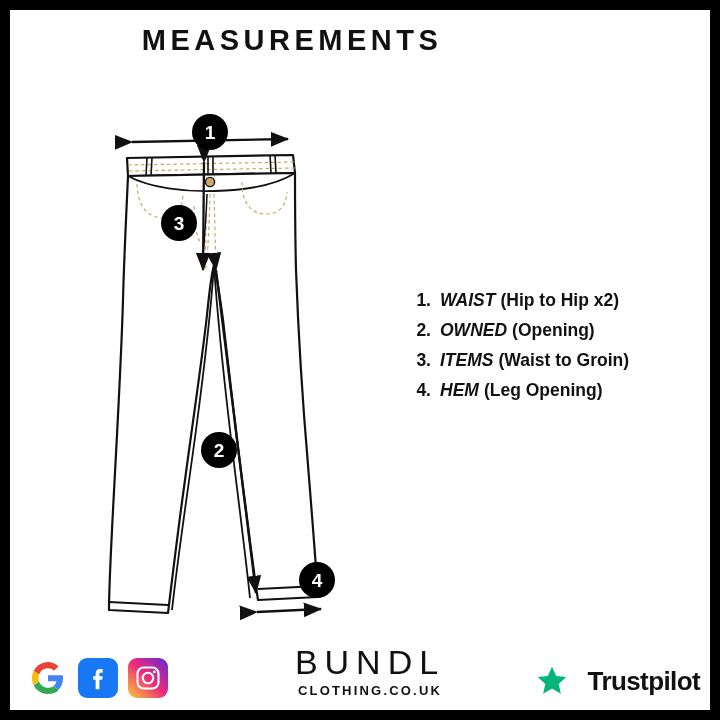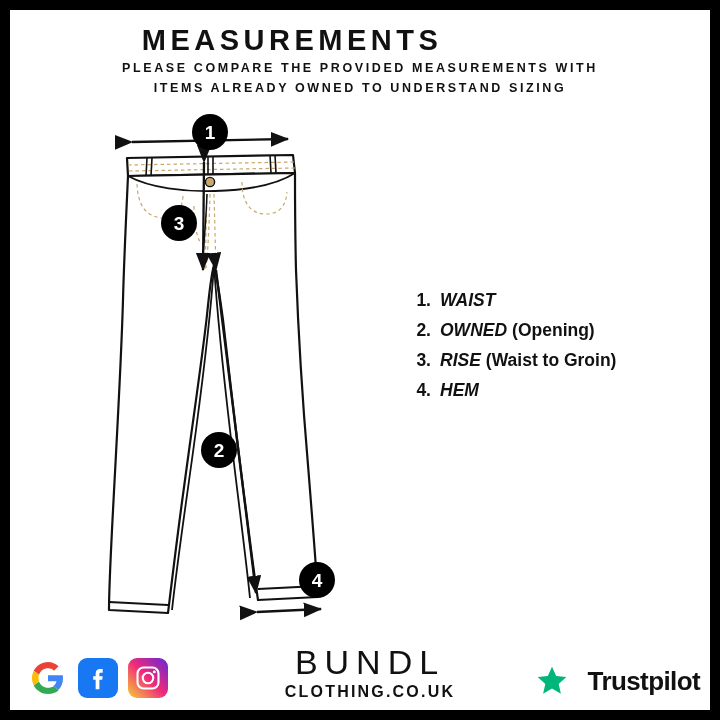--- a/index.html
+++ b/index.html
@@ -95,21 +95,21 @@
     text-align: center;
   }
   .brand-name {
     font-size: 34px;
     font-weight: normal;
     letter-spacing: 7px;
     color: #111111;
     line-height: 34px;
   }
   .brand-sub {
-    font-size: 16px;
+    font-size: 13px;
     font-weight: bold;
     letter-spacing: 2.2px;
     color: #111111;
     margin-top: 4px;
   }
 
   .socials {
     position: absolute;
     left: 18px;
     top: 648px;
@@ -142,24 +142,20 @@
     color: #111111;
   }
 </style>
 </head>
 <body>
 
 <div id="page">
   <div id="canvas">
 
     <div class="title">MEASUREMENTS</div>
-    <div class="subtitle">
-      <div>PLEASE COMPARE THE PROVIDED MEASUREMENTS WITH</div>
-      <div>ITEMS ALREADY OWNED TO UNDERSTAND SIZING</div>
-    </div>
 
     <div id="diagram">
       <svg width="320" height="530" viewBox="0 0 320 530" xmlns="http://www.w3.org/2000/svg">
         <defs>
           <marker id="ah" markerWidth="9" markerHeight="9" refX="7.5" refY="3.2" orient="auto">
             <path d="M0,0 L8,3.2 L0,6.4 z" fill="#111"></path>
           </marker>
           <marker id="ahs" markerWidth="9" markerHeight="9" refX="7.5" refY="3.2" orient="auto">
             <path d="M0,0 L8,3.2 L0,6.4 z" fill="#111"></path>
           </marker>
@@ -253,34 +249,36 @@
           <circle cx="227" cy="470" r="18" fill="#000000"></circle>
           <text x="227" y="477" text-anchor="middle" font-family="Liberation Sans, sans-serif" font-size="19" font-weight="bold" fill="#ffffff">4</text>
         </g>
       </svg>
     </div>
 
     <div id="legend">
       <div class="legend-row">
         <span class="legend-num">1.</span>
         <span class="legend-term">WAIST</span>
+        <span class="legend-desc">(Hip to Hip x2)</span>
       </div>
       <div class="legend-row">
         <span class="legend-num">2.</span>
         <span class="legend-term">OWNED</span>
         <span class="legend-desc">(Opening)</span>
       </div>
       <div class="legend-row">
         <span class="legend-num">3.</span>
-        <span class="legend-term">RISE</span>
+        <span class="legend-term">ITEMS</span>
         <span class="legend-desc">(Waist to Groin)</span>
       </div>
       <div class="legend-row">
         <span class="legend-num">4.</span>
         <span class="legend-term">HEM</span>
+        <span class="legend-desc">(Leg Opening)</span>
       </div>
     </div>
 
     <div class="brand">
       <div class="brand-name">BUNDL</div>
       <div class="brand-sub">CLOTHING.CO.UK</div>
     </div>
 
     <div class="socials">
       <span class="social">

